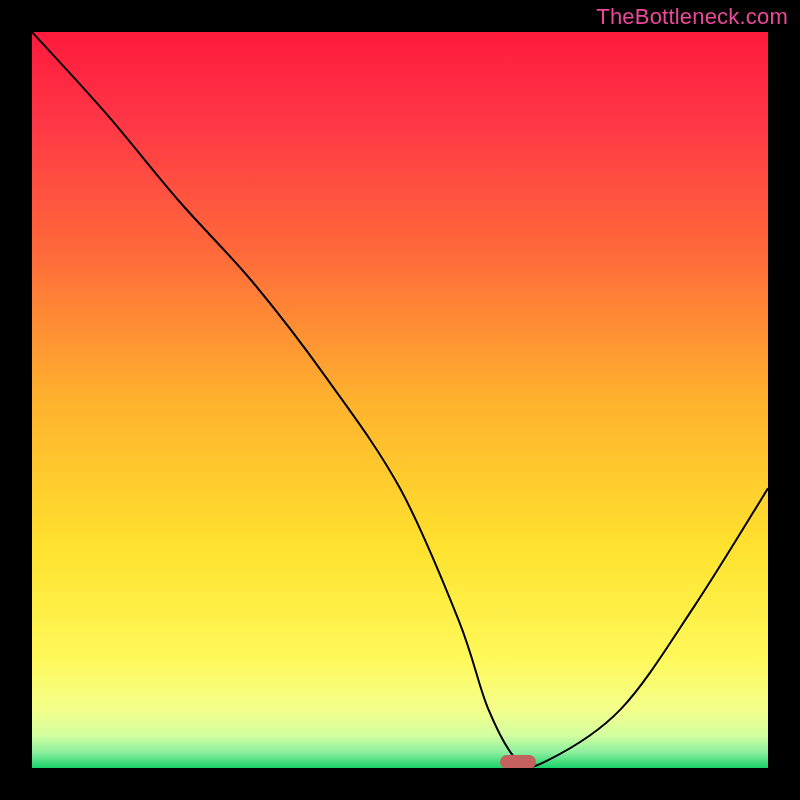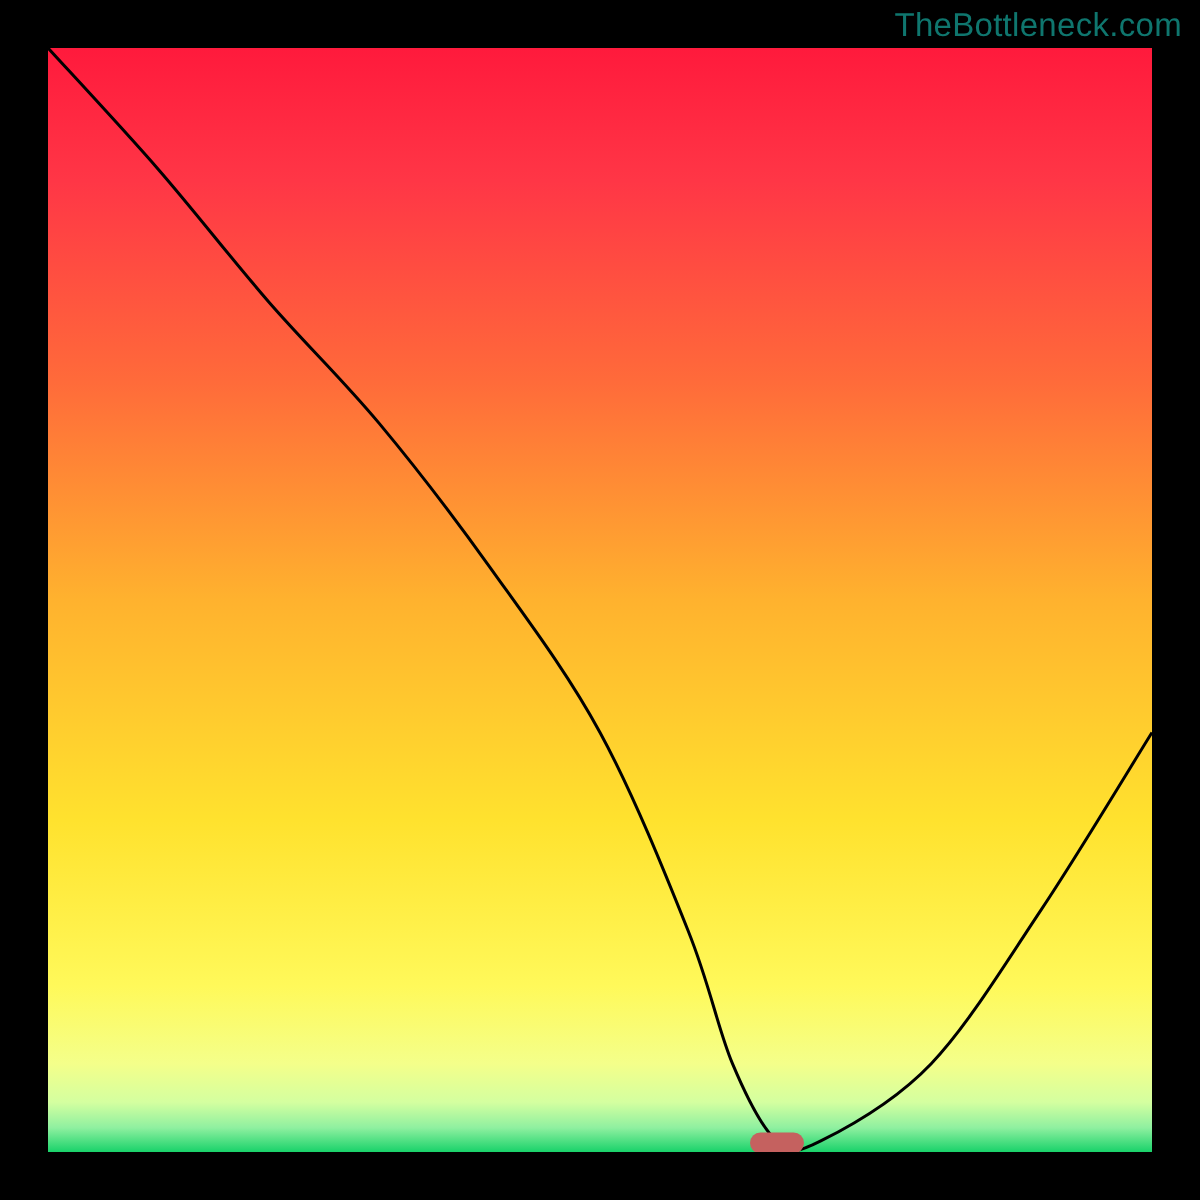--- a/index.html
+++ b/index.html
@@ -16,21 +16,21 @@
     left: 0;
     top: 0;
     width: 800px;
     height: 800px;
     background: #000;
   }
   .watermark {
     position: absolute;
     top: 4px;
     right: 12px;
-    color: #0f766e;
+    color: #ec4899;
     font-size: 22px;
     font-weight: 500;
     letter-spacing: 0.2px;
   }
   .plot {
     position: absolute;
     left: 32px;
     top: 32px;
     width: 736px;
     height: 736px;

